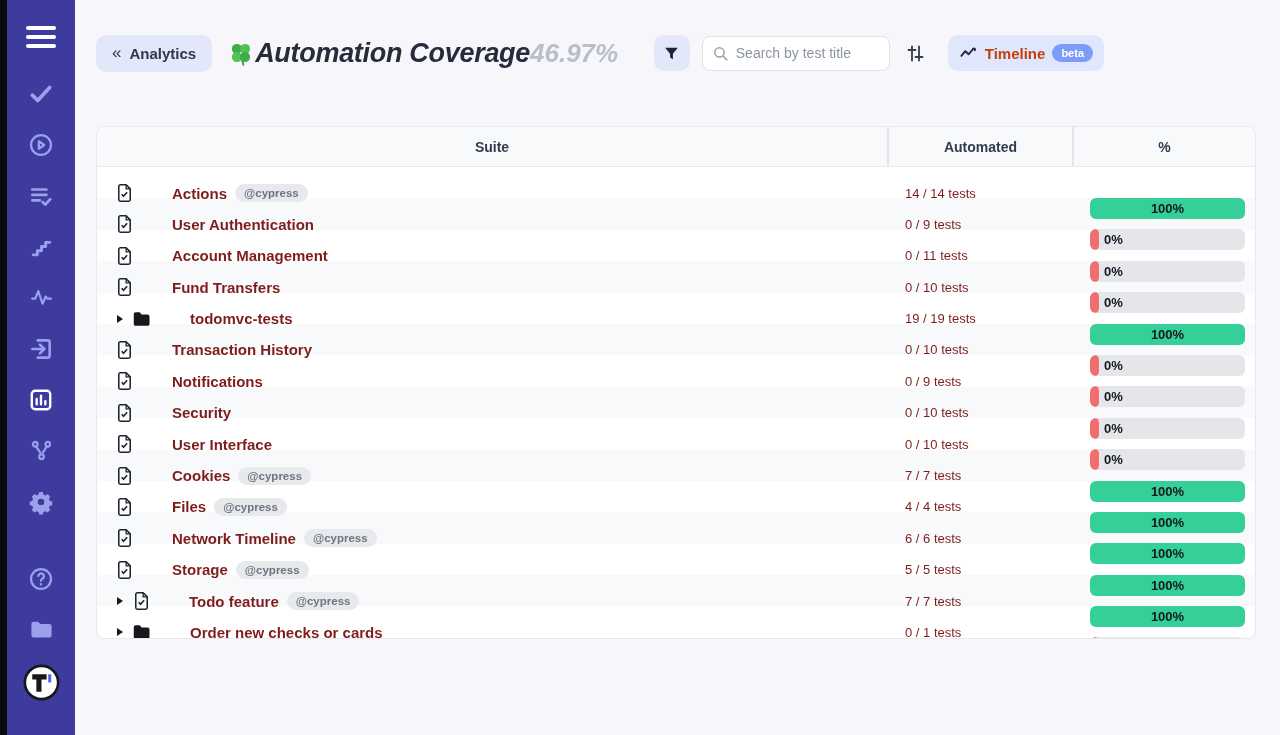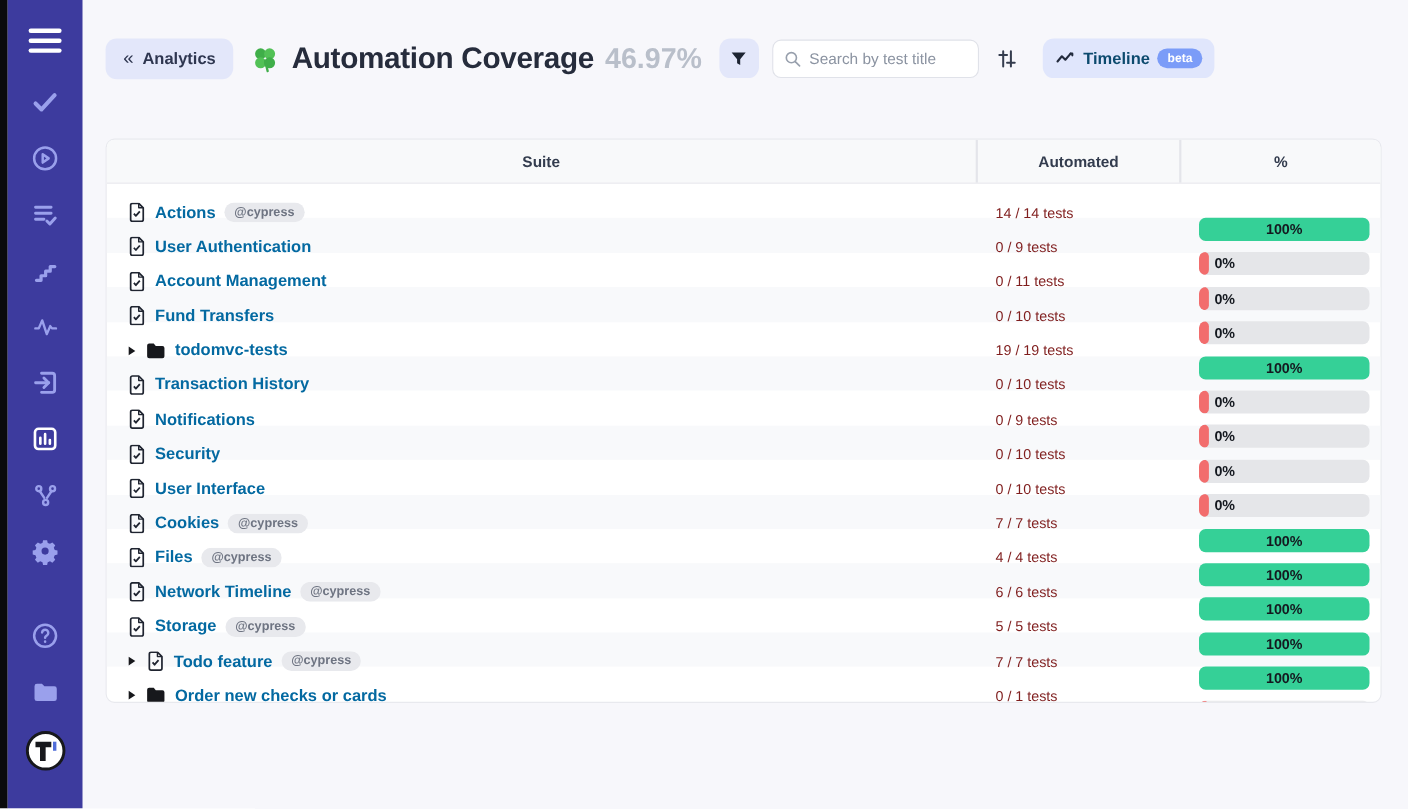--- a/index.html
+++ b/index.html
@@ -20,48 +20,48 @@
   .side-item.active svg { stroke:#ffffff; }
   .side-bottom { margin-top:26px; display:flex; flex-direction:column; }
   .logo-wrap { width:68px; height:51px; display:flex; align-items:center; justify-content:center; cursor:pointer; }
 
   
   .main { flex:1; display:flex; flex-direction:column; }
   .topbar { display:flex; align-items:center; padding:26px 176px 0 21px; height:80px; flex:none; }
   .btn-back { display:flex; align-items:center; gap:8px; height:37px; padding:0 16px; border:none; border-radius:10px;
     background:var(--accent-light,#e3e7fa); color:#2e3650; font-size:15px; font-weight:700; cursor:pointer; font-family:inherit; }
   .btn-back .chev { font-size:17px; font-weight:400; }
-  .title-group { display:flex; align-items:center; gap:10px; margin-left:15px; flex:1; }
+  .title-group { display:flex; align-items:center; gap:0; margin-left:15px; flex:1;font-style:italic; }
   .page-title { font-size:27px; font-weight:700; color:#262c3c; letter-spacing:-0.3px; }
   .coverage-pct { font-size:26px; font-weight:700; color:var(--muted,#b9bfca); }
   .btn-filter { width:36px; height:36px; border:none; border-radius:10px; background:var(--accent-light,#e3e7fa);
     display:flex; align-items:center; justify-content:center; cursor:pointer; }
   .search-box { position:relative; margin-left:12px; }
   .search-box svg { position:absolute; left:10px; top:9px; }
   .search-box input { width:188px; height:35px; border:1px solid #e0e2e9; border-radius:8px; background:#fff;
     padding:0 10px 0 33px; font-size:14px; color:#ef4444; font-family:inherit; outline:none; }
   .search-box input::placeholder { color:#8b93a1; }
   .btn-sliders { margin-left:10px; width:32px; height:32px; border:none; background:transparent; display:flex; align-items:center; justify-content:center; cursor:pointer; }
   .btn-timeline { margin-left:16px; display:flex; align-items:center; gap:7px; height:36px; padding:0 11px; border:none;
     border-radius:10px; background:#e0e6fc; cursor:pointer; font-family:inherit; }
-  .btn-timeline .tl-label { font-size:15px; font-weight:700; color:#0c4a6e; }
+  .btn-timeline .tl-label { font-size:15px; font-weight:700; color:#c2410c; }
   .beta-pill { background:var(--beta,#7b9cf8); color:#fff; font-size:11px; font-weight:700; padding:3px 9px; border-radius:999px; }
 
   
   .table-card { margin:46px 24px 0 21px; background:#fff; border:1px solid var(--border,#e8e9ee); border-radius:8px; overflow:hidden; }
   .thead { display:grid; grid-template-columns:1fr 185px 183px; background:#f8f9fa; border-bottom:1px solid var(--border,#e8e9ee); height:40px; }
   .th { display:flex; align-items:center; justify-content:center; font-size:14px; font-weight:700; color:#333c4e; }
   .th + .th { border-left:2px solid #e4e5ea; }
   .trow { display:grid; grid-template-columns:1fr 185px 183px; height:31.4px; align-items:center; cursor:pointer; }
   .trow:nth-child(even) { background:var(--row-alt,#f8f9fb); }
   .suite-cell { display:flex; align-items:center; padding-left:19px; gap:8px; overflow:hidden; }
   .caret { width:9px; height:10px; flex:none; display:flex; align-items:center; }
   .caret svg { display:block; }
   .suite-icon { flex:none; display:flex; align-items:center; }
-  .suite-name { font-size:15px; font-weight:700; color:#0369a1; white-space:nowrap; }
+  .suite-name { font-size:15px; font-weight:700; color:#7f1d1d; white-space:nowrap;margin-left:31px; }
   .tag-pill { background:#e8e9ed; color:#6e7482; font-size:11.5px; font-weight:700; padding:3px 9px; border-radius:999px; white-space:nowrap; }
   .auto-cell { font-size:13px; color:#7f1d1d; padding-left:18px; }
   .pct-cell { padding:0 10px 0 18px;margin-top:31px; }
   .bar { position:relative; height:21px; border-radius:6px; overflow:hidden; background:var(--track,#e5e6e9); }
   .bar.full { background:var(--green,#35d097); }
   .bar .sliver { display:none; }
   .bar.zero .sliver { display:block; position:absolute; left:0; top:0; bottom:0; width:9px; border-radius:5px; background:var(--red,#f26d6d); }
   .bar-label { position:absolute; top:0; bottom:0; display:flex; align-items:center; font-size:13px; font-weight:700; color:#14181f; }
   .bar.full .bar-label { left:0; right:0; justify-content:center; }
   .bar.zero .bar-label { left:14px; }

